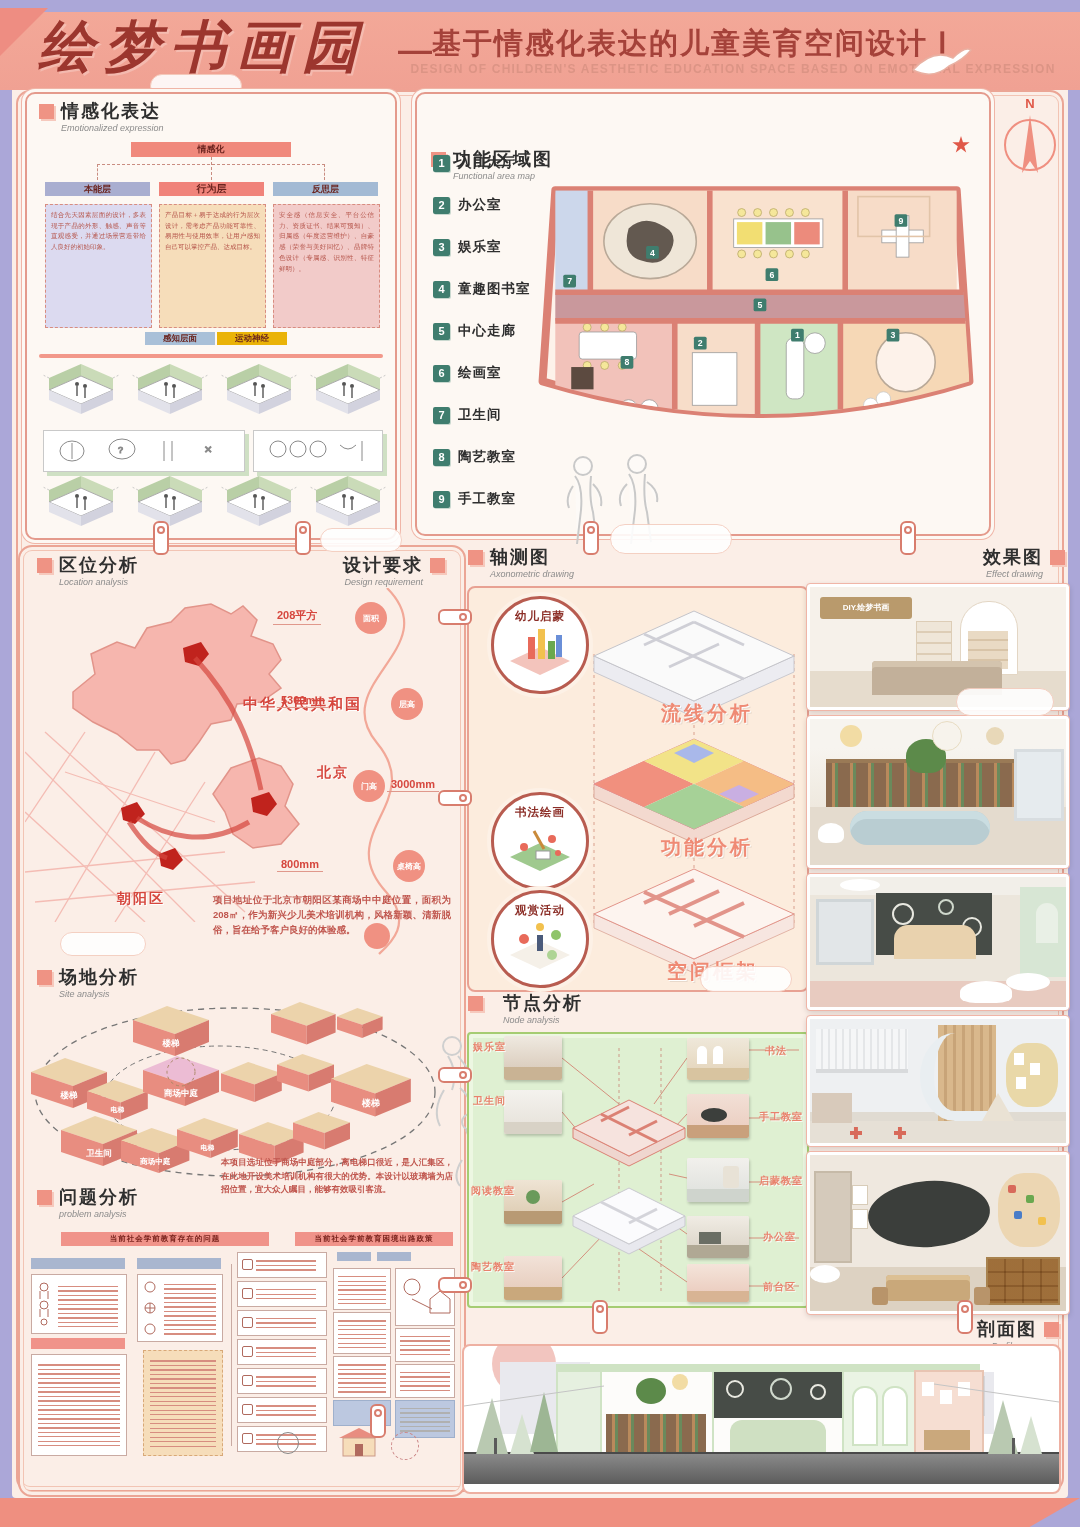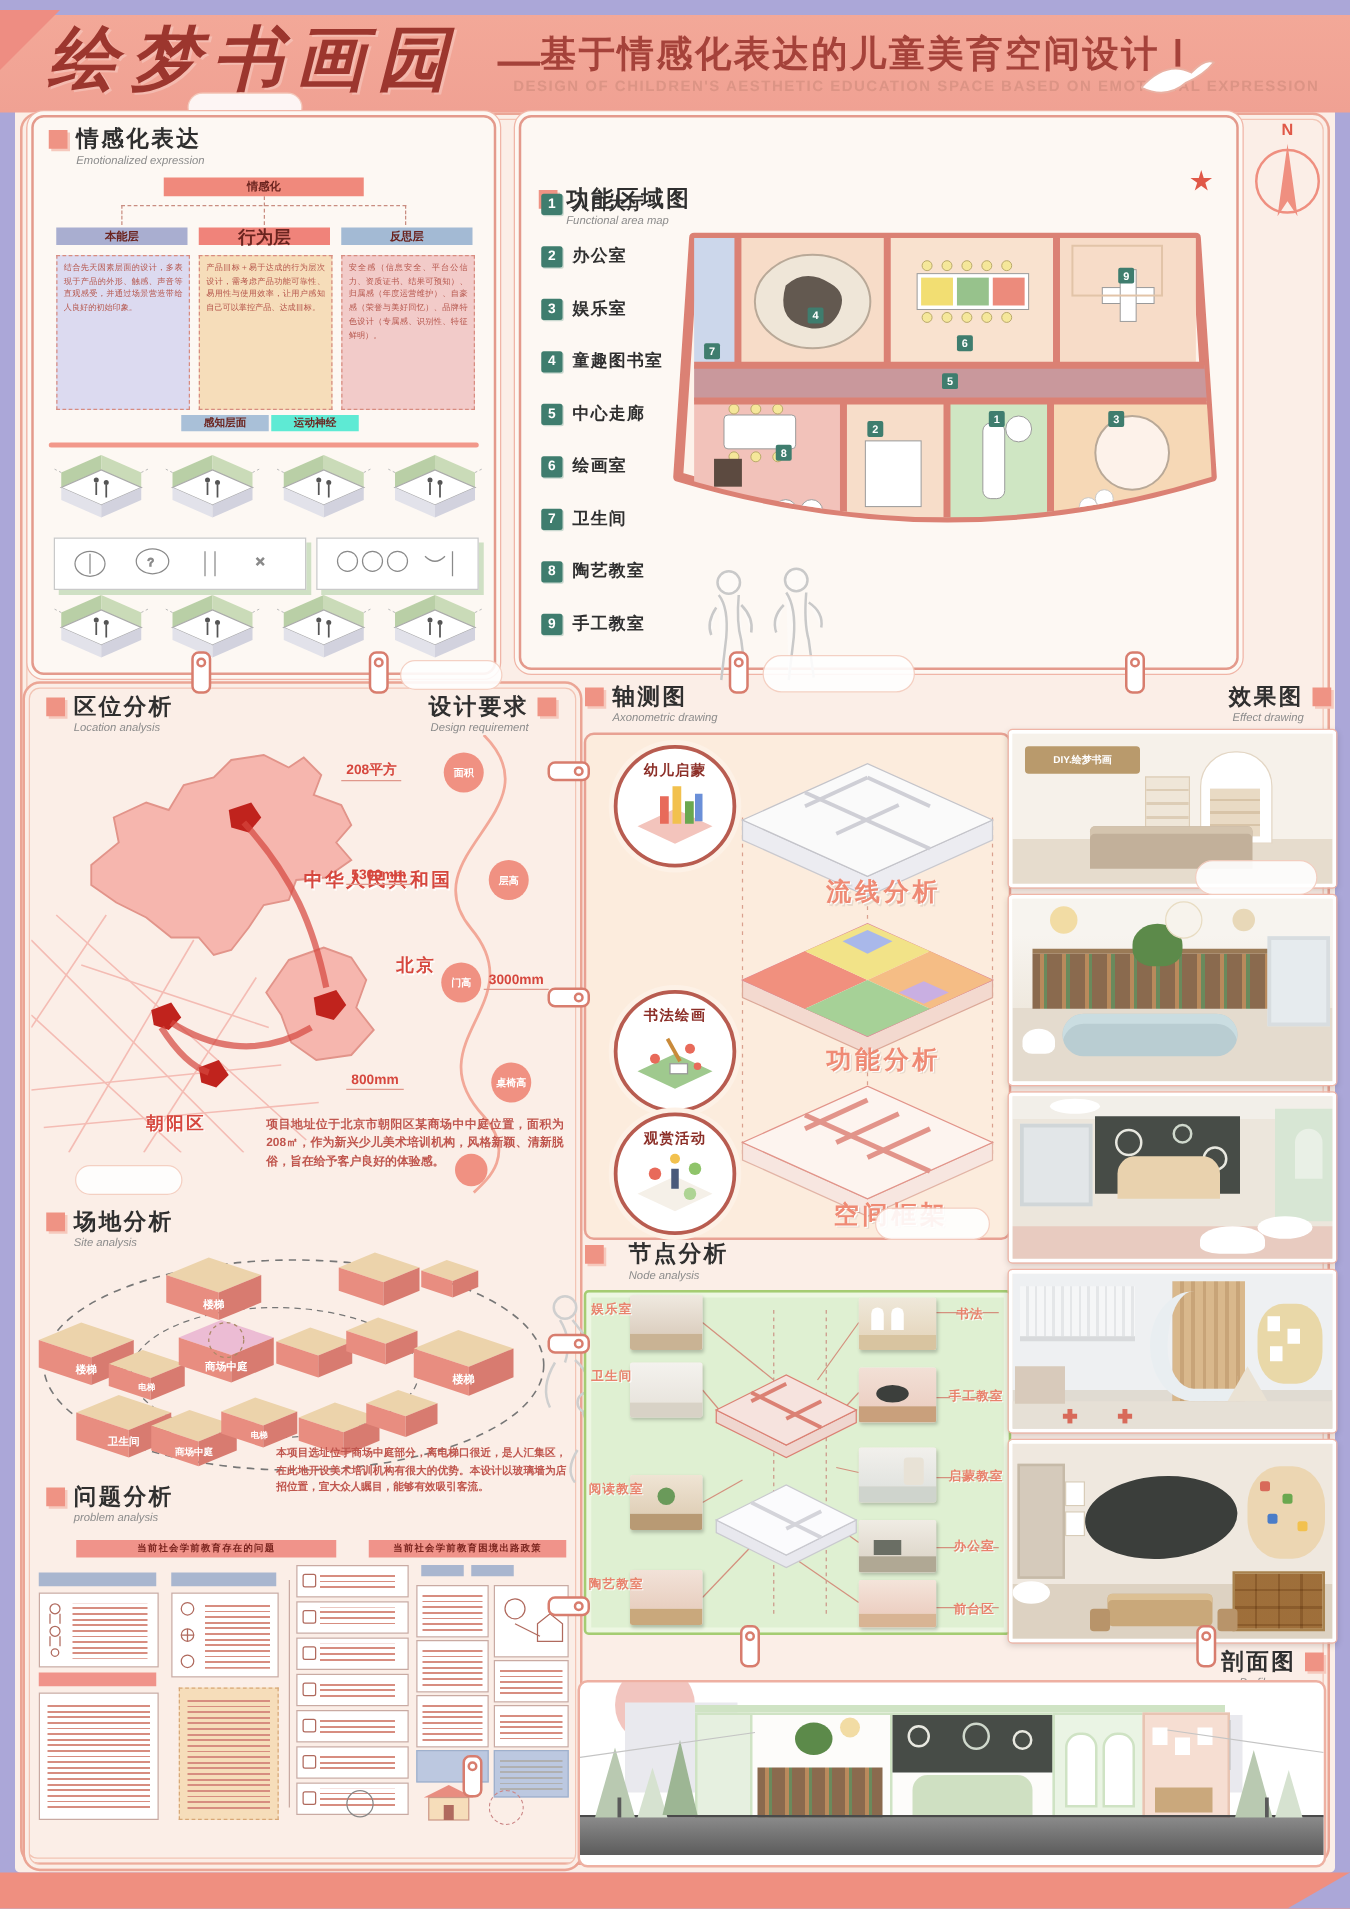--- a/index.html
+++ b/index.html
@@ -71,27 +71,27 @@
       <div class="sec-t">情感化表达</div>
       <div class="sec-e">Emotionalized expression</div>
     </div>
   </div>
   <div class="bar" style="left:104px;top:48px;width:160px;height:15px;background:#f0897c;font-size:9px;line-height:15px;">情感化</div>
   <div class="abs" style="left:70px;top:70px;width:228px;border-top:1px dashed #c98d81;"></div>
   <div class="abs" style="left:70px;top:70px;height:16px;border-left:1px dashed #c98d81;"></div>
   <div class="abs" style="left:184px;top:63px;height:23px;border-left:1px dashed #c98d81;"></div>
   <div class="abs" style="left:297px;top:70px;height:16px;border-left:1px dashed #c98d81;"></div>
   <div class="bar" style="left:18px;top:88px;width:105px;height:14px;background:#a9aed0;font-size:9px;line-height:14px;">本能层</div>
-  <div class="bar" style="left:132px;top:88px;width:105px;height:14px;background:#f0837a;font-size:14px;line-height:14px;">行为层</div>
+  <div class="bar" style="left:132px;top:88px;width:105px;height:14px;background:#f0837a;font-size:10px;line-height:14px;">行为层</div>
   <div class="bar" style="left:246px;top:88px;width:105px;height:14px;background:#a3bad4;font-size:9px;line-height:14px;">反思层</div>
   <div class="dash-box" style="left:18px;top:110px;width:95px;height:112px;background:#dcdaf0;">结合先天因素层面的设计，多表现于产品的外形、触感、声音等直观感受，并通过场景营造带给人良好的初始印象。</div>
   <div class="dash-box" style="left:132px;top:110px;width:95px;height:112px;background:#f6ddba;">产品目标＋易于达成的行为层次设计，需考虑产品功能可靠性、易用性与使用效率，让用户感知自己可以掌控产品、达成目标。</div>
   <div class="dash-box" style="left:246px;top:110px;width:95px;height:112px;background:#f2cbc9;">安全感（信息安全、平台公信力、资质证书、结果可预知）、归属感（年度运营维护）、自豪感（荣誉与美好回忆）、品牌特色设计（专属感、识别性、特征鲜明）。</div>
   <div class="bar" style="left:118px;top:238px;width:70px;height:13px;background:#a9c0d8;font-size:8.5px;line-height:13px;">感知层面</div>
-  <div class="bar" style="left:190px;top:238px;width:70px;height:13px;background:#5eead4;font-size:8.5px;line-height:13px;">运动神经</div>
+  <div class="bar" style="left:190px;top:238px;width:70px;height:13px;background:#eab308;font-size:8.5px;line-height:13px;">运动神经</div>
   <div class="abs" style="left:12px;top:260px;width:344px;height:4px;background:#f2988a;border-radius:2px;"></div>
   <div class="cube-row" style="left:14px;top:270px;">
   <svg width="80" height="58" viewBox="0 0 80 58">
     <polygon points="8,14 40,0 40,12 8,26" fill="#b9cfa6"></polygon>
     <polygon points="40,0 72,14 72,26 40,12" fill="#cadbb8"></polygon>
     <polygon points="8,26 40,12 72,26 40,40" fill="#ffffff" stroke="#aaa" stroke-width="1"></polygon>
     <polygon points="8,26 40,40 40,50 8,36" fill="#e2e2ea"></polygon>
     <polygon points="40,40 72,26 72,36 40,50" fill="#d2d2de"></polygon>
     <g stroke="#555" stroke-width="1.4">
           <line x1="36" y1="22" x2="36" y2="32"></line>

